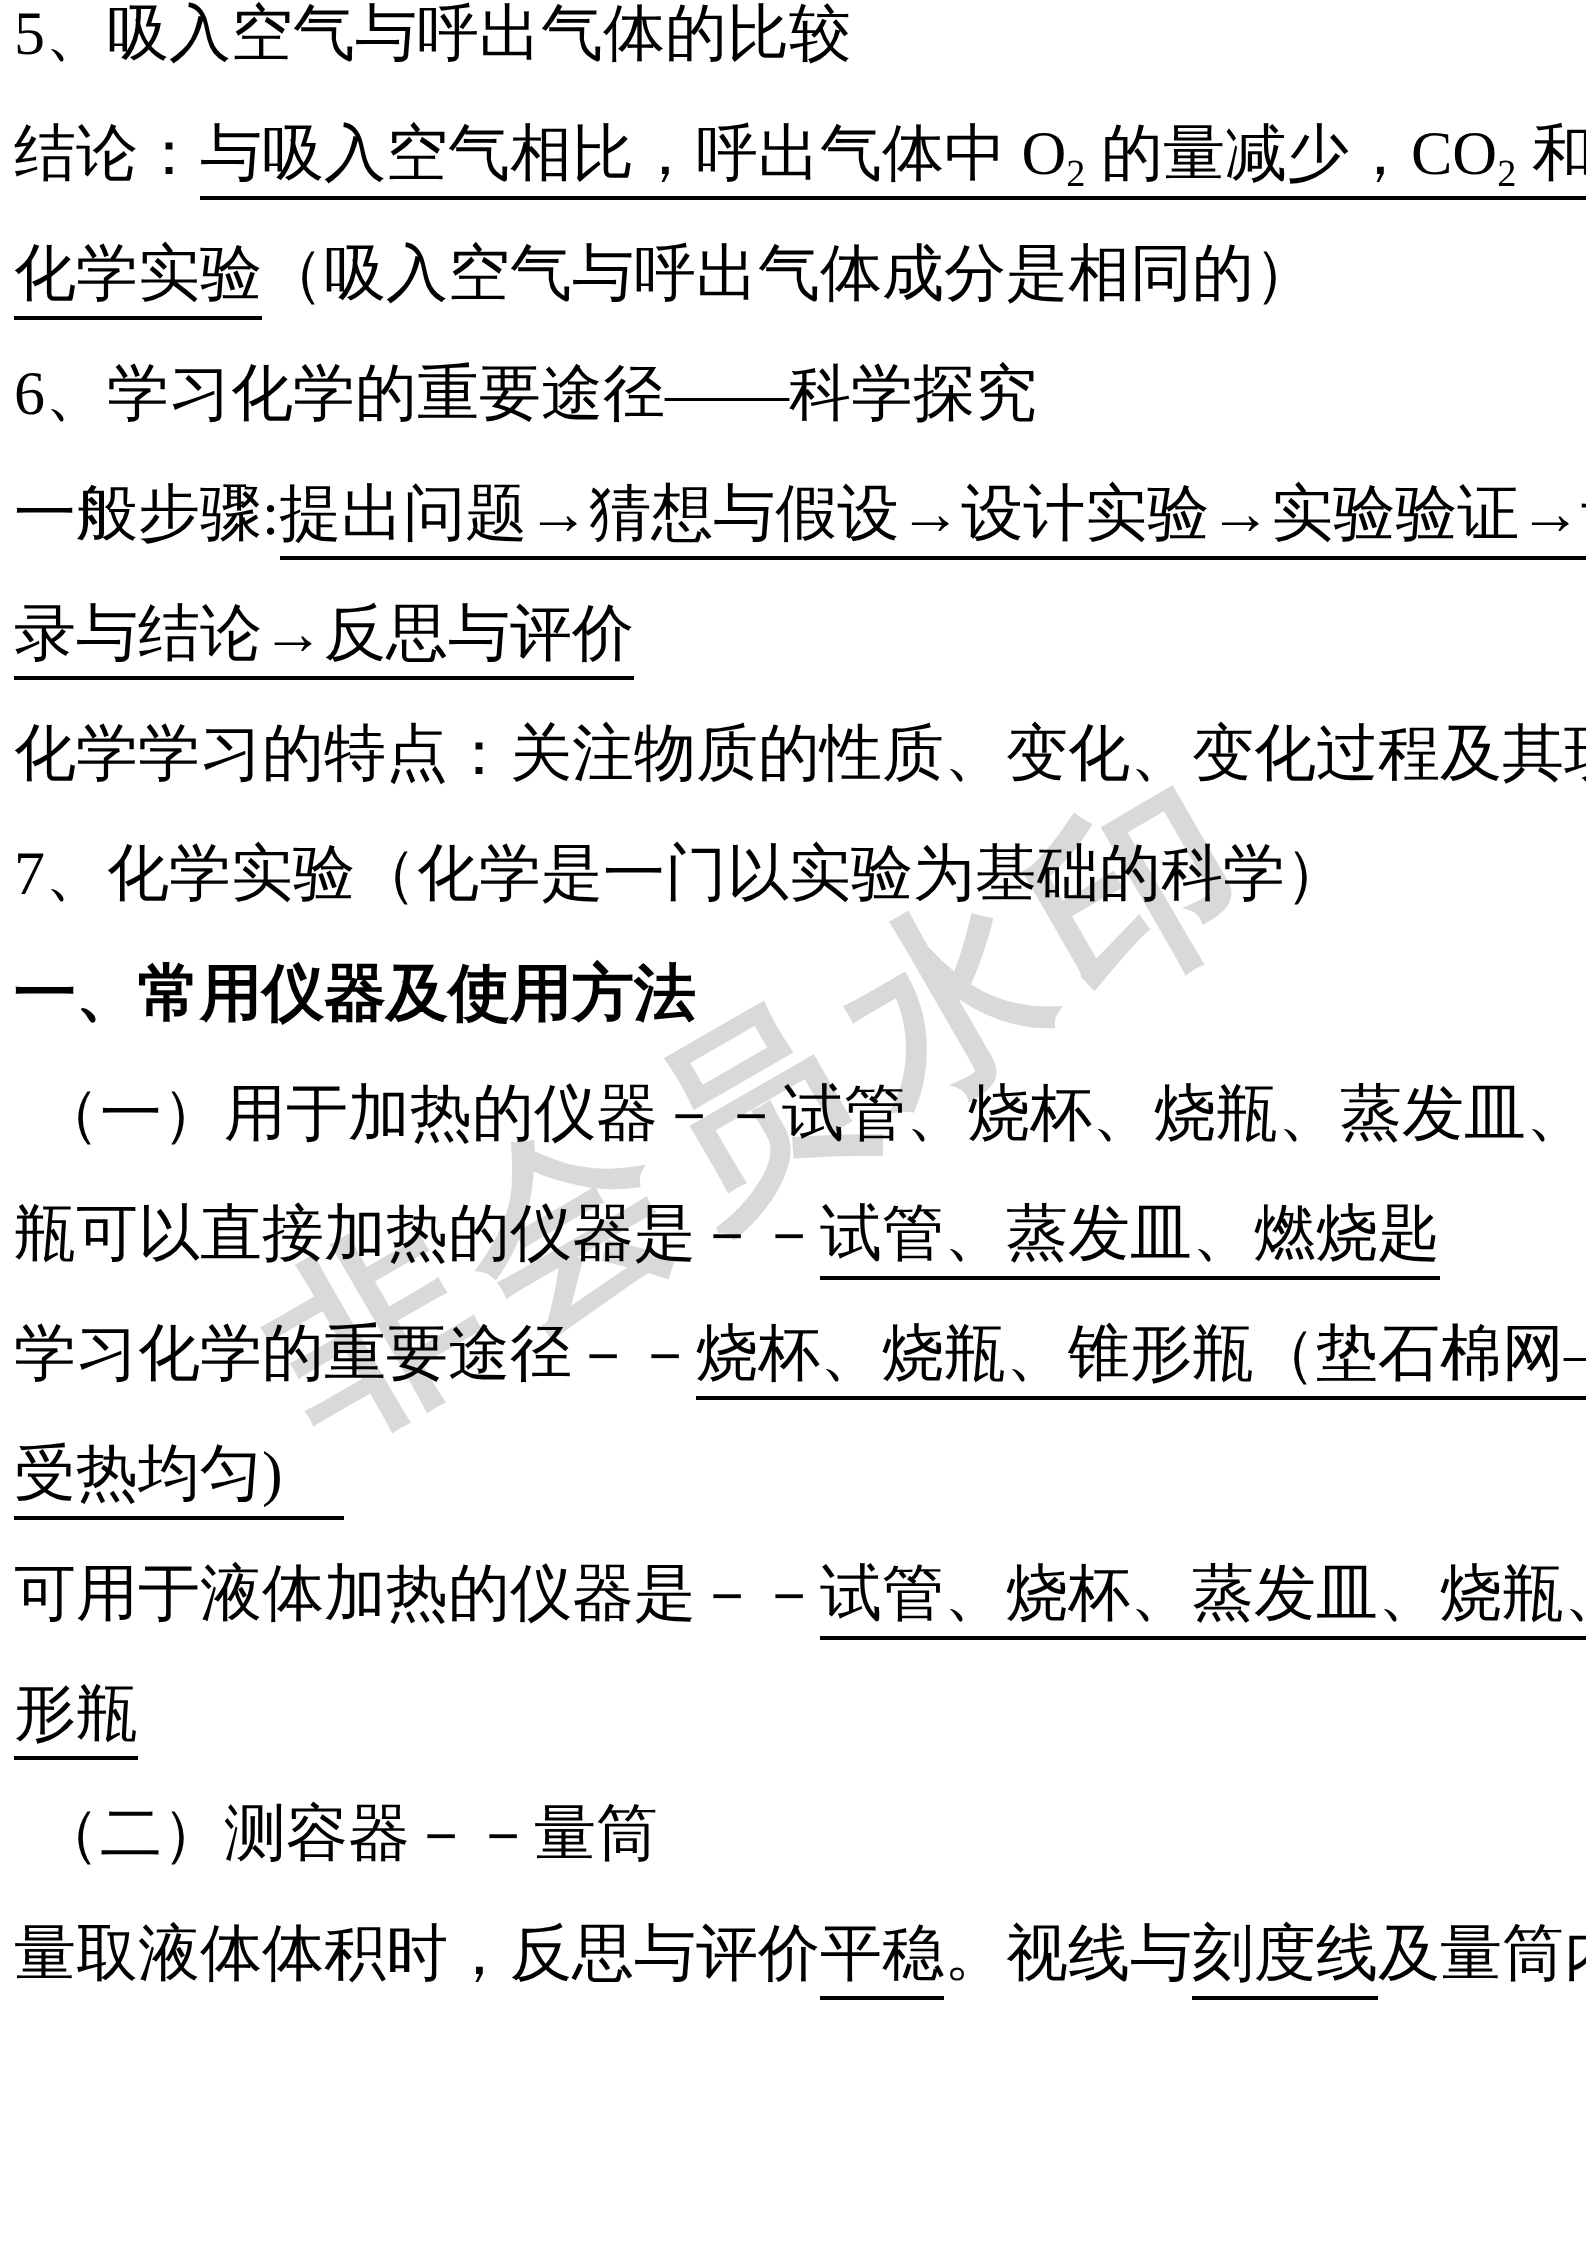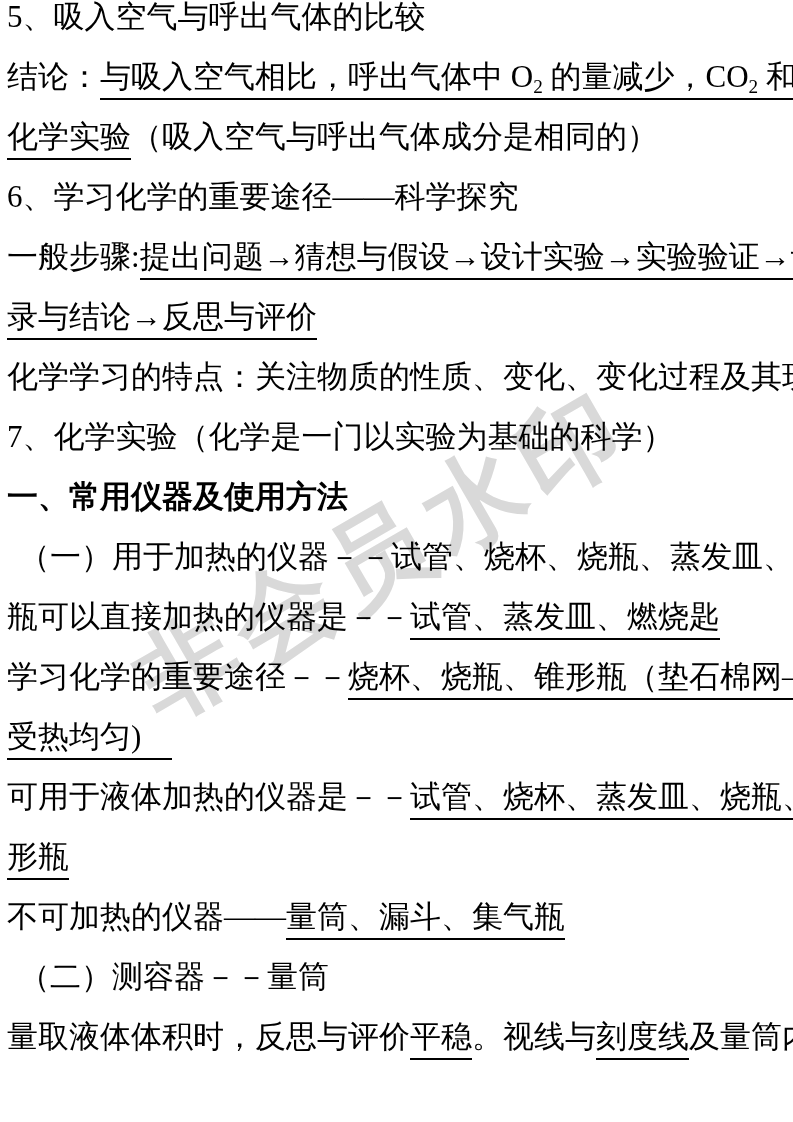--- a/index.html
+++ b/index.html
@@ -66,16 +66,15 @@
     <div class="line"><span class="u" style="border-bottom-color: rgb(0, 0, 0);"><span>录与结论→反思与评价</span></span></div>
     <div class="line"><span>化学学习的特点：关注物质的性质、变化、变化过程及其现象；</span></div>
     <div class="line"><span>7、化学实验（化学是一门以实验为基础的科学）</span></div>
     <div class="line"><span class="b">一、常用仪器及使用方法</span></div>
     <div class="line indent"><span>（一）用于加热的仪器－－试管、烧杯、烧瓶、蒸发皿、锥形</span></div>
     <div class="line"><span>瓶可以直接加热的仪器是－－</span><span class="u" style="border-bottom-color: rgb(0, 0, 0);"><span>试管、蒸发皿、燃烧匙</span></span></div>
     <div class="line"><span>学习化学的重要途径－－</span><span class="u" style="border-bottom-color: rgb(0, 0, 0);"><span>烧杯、烧瓶、锥形瓶（垫石棉网—</span></span></div>
     <div class="line"><span class="u" style="border-bottom-color: rgb(0, 0, 0);"><span>受热均匀)　</span></span></div>
     <div class="line"><span>可用于液体加热的仪器是－－</span><span class="u" style="border-bottom-color: rgb(0, 0, 0);"><span>试管、烧杯、蒸发皿、烧瓶、锥</span></span></div>
     <div class="line"><span class="u" style="border-bottom-color: rgb(0, 0, 0);"><span>形瓶</span></span></div>
-    <div class="line"><span>不可加热的仪器——</span><span class="u" style="border-bottom-color: rgb(0, 0, 0);"><span>量筒、漏斗、集气瓶</span></span></div>
     <div class="line indent"><span>（二）测容器－－量筒</span></div>
     <div class="line"><span>量取液体体积时，反思与评价</span><span class="u" style="border-bottom-color: rgb(0, 0, 0); text-align: center;"><span>平稳</span></span><span>。视线与</span><span class="u" style="border-bottom-color: rgb(0, 0, 0);"><span>刻度线</span></span><span>及量筒内</span></div>
   </main>
 
 </body></html>

